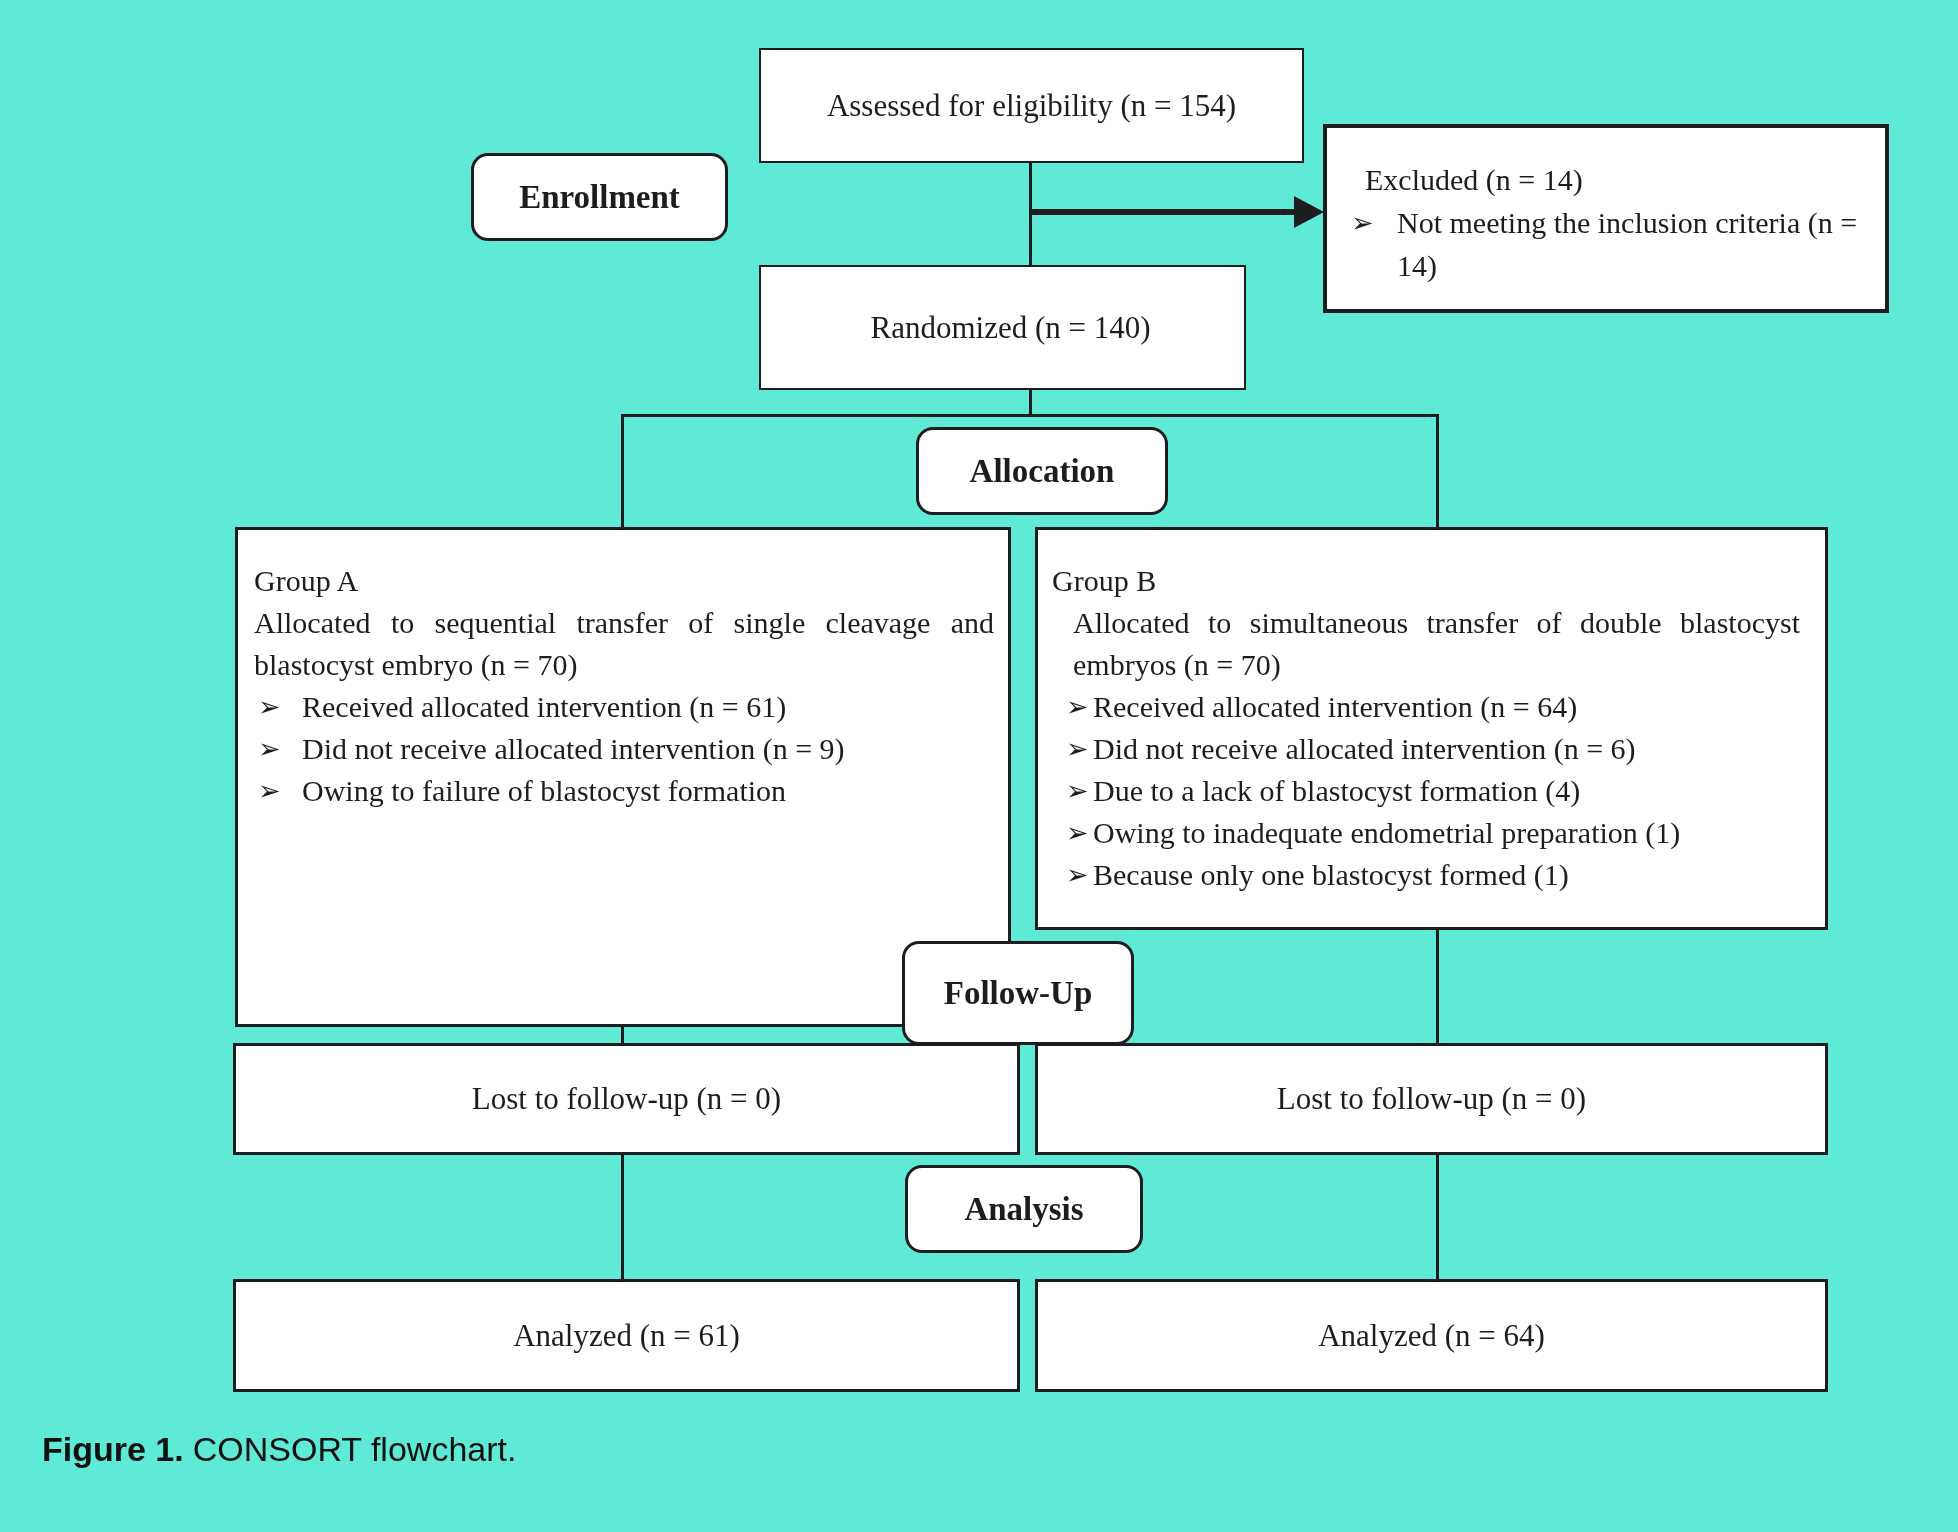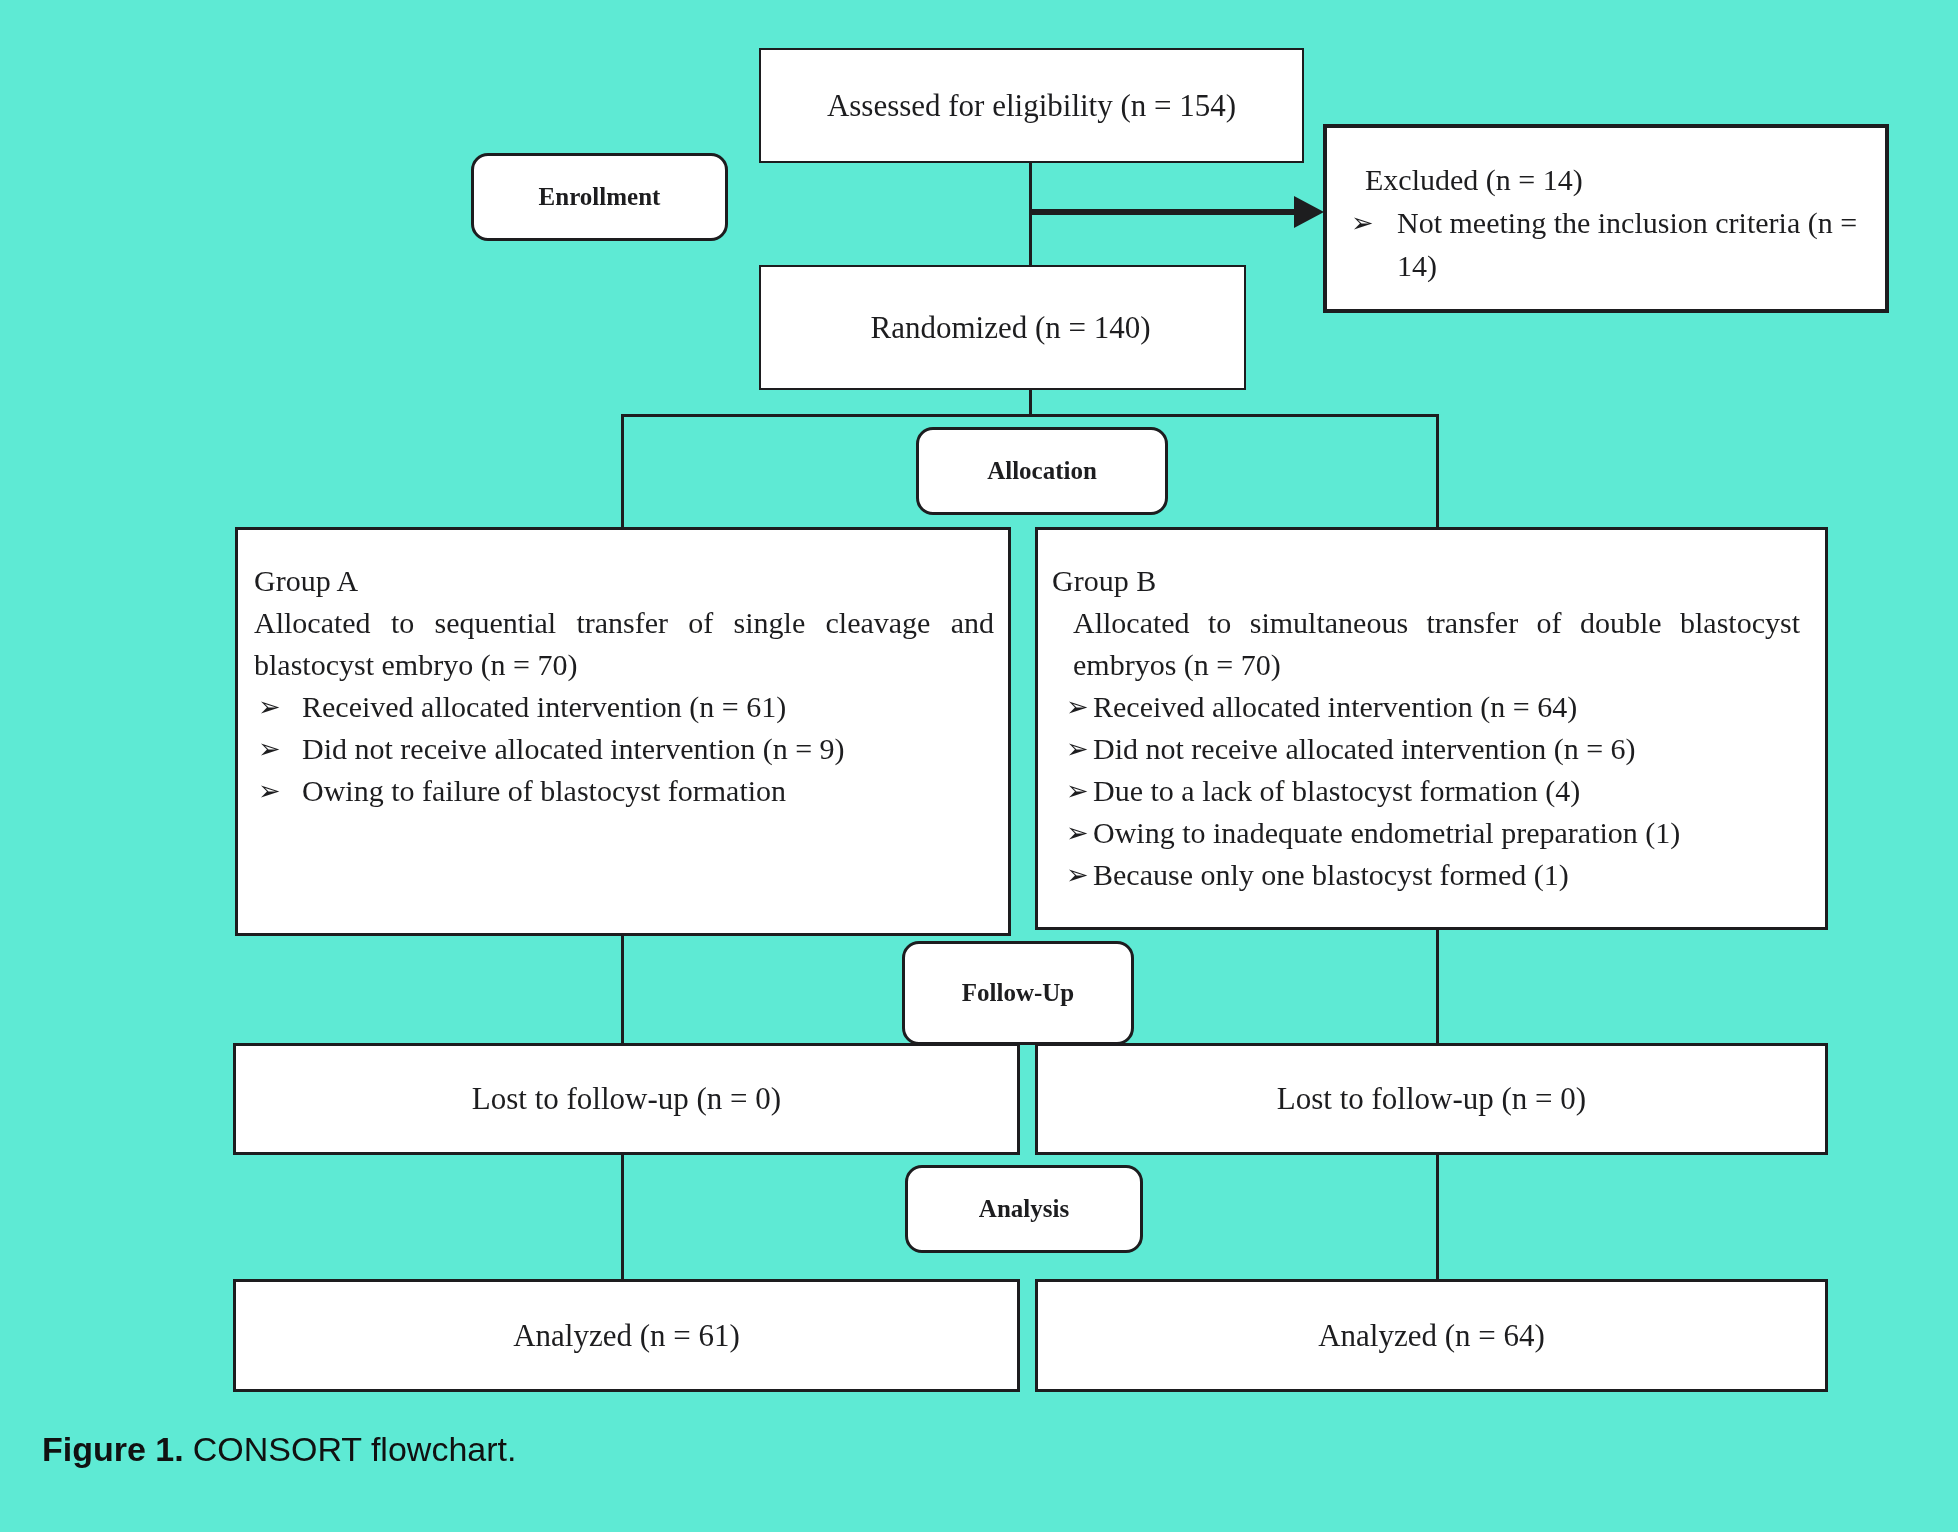--- a/index.html
+++ b/index.html
@@ -32,32 +32,32 @@
   }
   .stage {
     position: absolute;
     box-sizing: border-box;
     background: #ffffff;
     border: 3px solid #1d1d1f;
     border-radius: 17px;
     display: flex;
     align-items: center;
     justify-content: center;
-    font-size: 25px;
+    font-size: 33px;
     font-weight: bold;
     z-index: 3;
   }
   .assessed   { left: 759px;  top: 48px;   width: 545px; height: 115px; }
   .enrollment { left: 471px;  top: 153px;  width: 257px; height: 88px; }
   .excluded   { left: 1323px; top: 124px;  width: 566px; height: 189px; border-width: 4px;
                 padding: 30px 18px 0 22px; font-size: 30px; line-height: 43px; }
   .randomized { left: 759px;  top: 265px;  width: 487px; height: 125px; padding-left: 16px; }
   .allocation { left: 916px;  top: 427px;  width: 252px; height: 88px; }
   .group-box  { border-width: 3px; font-size: 30px; line-height: 42px; z-index: 2; }
-  .group-a    { left: 235px;  top: 527px;  width: 776px; height: 409px; padding: 30px 14px 0 16px; }
+  .group-a    { left: 235px;  top: 527px;  width: 776px; height: 500px; padding: 30px 14px 0 16px; }
   .group-b    { left: 1035px; top: 527px;  width: 793px; height: 403px; padding: 30px 25px 0 14px; }
   .followup   { left: 902px;  top: 941px;  width: 232px; height: 104px; }
   .lost-a     { left: 233px;  top: 1043px; width: 787px; height: 112px; border-width: 3px; }
   .lost-b     { left: 1035px; top: 1043px; width: 793px; height: 112px; border-width: 3px; }
   .analysis   { left: 905px;  top: 1165px; width: 238px; height: 88px; }
   .analyzed-a { left: 233px;  top: 1279px; width: 787px; height: 113px; border-width: 3px; }
   .analyzed-b { left: 1035px; top: 1279px; width: 793px; height: 113px; border-width: 3px; }
 
   
   .desc { text-align: justify; }

